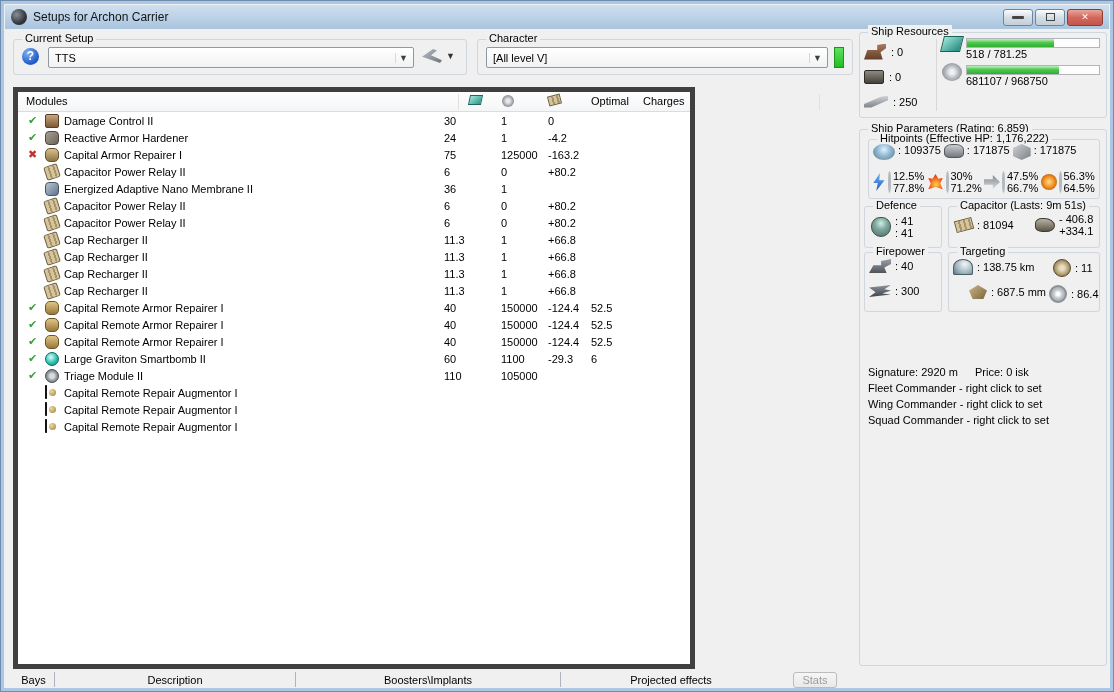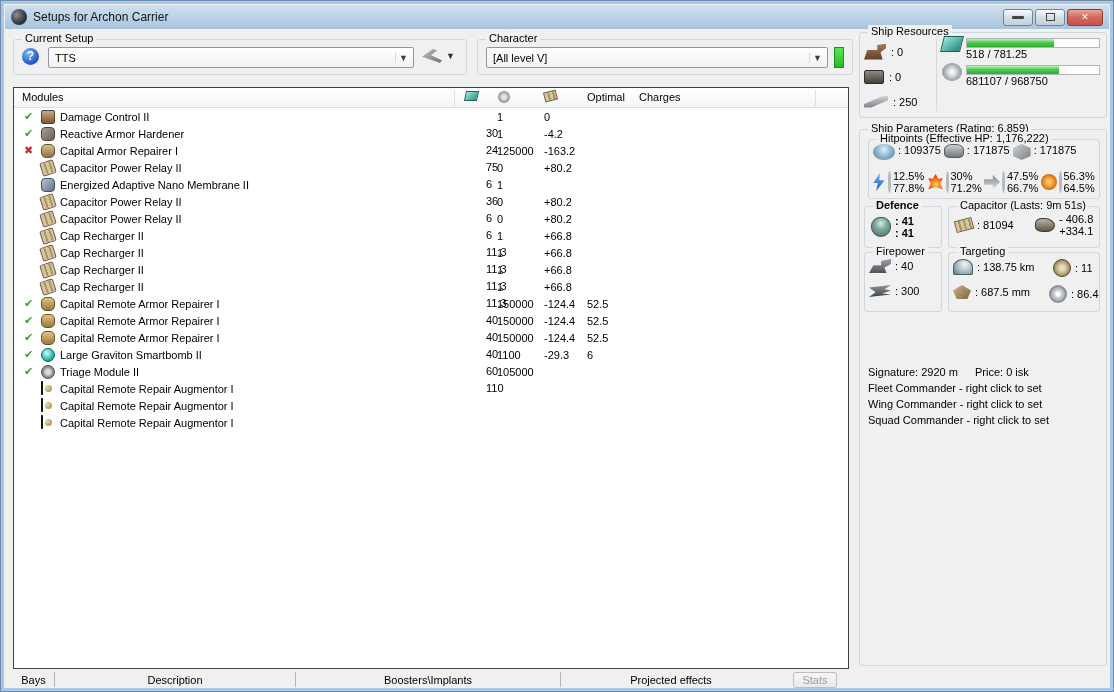--- a/index.html
+++ b/index.html
@@ -36,36 +36,36 @@
   .help-icon { position:absolute; width:17px; height:17px; border-radius:50%;
     background:radial-gradient(circle at 35% 30%, #7db6f2, #1e56c8 70%); color:#fff; font-weight:bold;
     font-size:12px; text-align:center; line-height:17px; }
   .tool-btn { position:absolute; display:flex; align-items:center; gap:4px; cursor:default; }
   .wrench { width:20px; height:14px; background:linear-gradient(135deg,#b9bdc2,#6f757c);
     clip-path:polygon(0 55%, 55% 0, 75% 10%, 45% 45%, 100% 80%, 90% 100%, 30% 70%); }
   .dd-arrow { font-size:9px; color:#333; }
   .green-bar { position:absolute; width:10px; height:21px; background:linear-gradient(#5fe25f,#23bd23); border:1px solid #1c941c; }
 
   
-  .modules-panel { position:absolute; left:12px; top:86px; width:836px; height:582px;
-    background:#fff; border:1px solid #404040; }
+  .modules-panel { position:absolute; left:12px; top:86px; width:682px; height:582px;
+    background:#fff; border:5px solid #404040; }
   .mod-header { position:relative; height:20px; background:linear-gradient(#ffffff,#f4f5f6);
     border-bottom:1px solid #dcdcdc; }
   .mh-label { position:absolute; left:8px; top:3px; }
   .mh-sep { position:absolute; top:2px; width:1px; height:16px; background:#e0e0e0; }
   .mh-ico { position:absolute; top:3px; }
   .mh-text { position:absolute; top:3px; }
   .mod-rows { position:absolute; left:0; top:21px; right:0; bottom:0; overflow:hidden; }
   .mrow { position:relative; height:17px; }
   .mrow .st { position:absolute; left:10px; top:1px; width:14px; font-size:11px; }
   .st.ok { color:#3ba23b; } .st.fail { color:#c23232; font-weight:bold; }
   .mico { position:absolute; left:27px; top:1px; width:14px; height:14px; border-radius:2px; }
   .mname { position:absolute; left:46px; top:2px; white-space:nowrap; }
   .cv { position:absolute; top:2px; white-space:nowrap; }
-  .cv.cpu { left:472px;margin-top:16px; } .cv.pg { left:483px; } .cv.cap { left:530px; }
+  .cv.cpu { left:426px; } .cv.pg { left:483px; } .cv.cap { left:530px; }
   .cv.opt { left:573px; } .cv.chg { left:625px; }
 
   
   .i-dmgctl   { background:linear-gradient(#c8a87e,#7e5a38); border:1px solid #5a3f25; }
   .i-hardener { background:linear-gradient(135deg,#a8a096,#6b6258); border:1px solid #4e463d; border-radius:4px; }
   .i-caprep   { background:linear-gradient(#d9c08a,#8d7444); border:1px solid #63512f; border-radius:5px; }
   .i-caprelay, .i-recharger { background:repeating-linear-gradient(90deg,#d6c49b 0 3px,#a8946a 3px 5px); border:1px solid #6e5d3c; transform:rotate(-18deg); border-radius:2px; }
   .i-membrane { background:linear-gradient(135deg,#b9c6d2,#5f7488); border:1px solid #41556a; border-radius:4px; }
   .i-remoterep{ background:linear-gradient(#e0c584,#99783c); border:1px solid #6d5428; border-radius:5px; }
   .i-smartbomb{ background:radial-gradient(circle at 40% 35%, #d8fffb, #2fbfae 55%, #0d7f74); border:1px solid #0a6c62; border-radius:50%; }
@@ -114,21 +114,21 @@
   .ico-armorhp { width:20px; height:14px; border-radius:40% 40% 30% 30%; background:linear-gradient(#c9cdd1,#74797e); border:1px solid #55595d; }
   .ico-hullhp { width:18px; height:16px; background:linear-gradient(135deg,#cdd1d5,#7b8085); clip-path:polygon(50% 0,100% 25%,100% 75%,50% 100%,0 75%,0 25%); }
   .resist { display:flex; align-items:center; flex:1; gap:2px; }
   .rdiv { width:3px; height:22px; border-radius:50%/40%; background:#b4bac0; }
   .rvals { line-height:12px; }
   .ico-em { width:15px; height:18px; background:linear-gradient(#6db2f5,#1d5dc0); clip-path:polygon(60% 0,15% 55%,45% 55%,35% 100%,90% 40%,55% 40%); }
   .ico-therm { width:16px; height:16px; background:radial-gradient(circle at 50% 65%, #ffd23e, #f0511e 55%, #b02a10); clip-path:polygon(50% 0,68% 30%,95% 25%,80% 60%,95% 95%,50% 82%,5% 95%,20% 60%,5% 25%,32% 30%); }
   .ico-kin { width:16px; height:14px; background:linear-gradient(#d6dadd,#848a90); clip-path:polygon(0 50%,45% 0,45% 30%,100% 30%,100% 70%,45% 70%,45% 100%); transform:rotate(180deg); }
   .ico-exp { width:16px; height:16px; border-radius:50%; background:radial-gradient(circle at 50% 50%, #ffdf8a, #f08b1e 50%, #8a3c08); }
 
-  .def-gb { left:4px; top:76px; width:78px; height:42px;font-weight:bold; }
+  .def-gb { left:4px; top:76px; width:78px; height:42px; }
   .capac-gb { left:88px; top:76px; width:152px; height:42px; }
   .fire-gb { left:4px; top:122px; width:78px; height:60px; }
   .targ-gb { left:88px; top:122px; width:152px; height:60px; }
   .mob-gb { left:4px; top:186px; width:236px; height:42px; }
   .pair { display:flex; align-items:center; gap:4px; }
   .stack2 { line-height:12px; }
   .ico-defshield { width:20px; height:20px; border-radius:45% 45% 50% 50%; background:radial-gradient(circle at 50% 30%, #cfeee8, #7fa89f 40%, #4e6a63); border:1px solid #3c554f; }
   .ico-capsm { width:18px; height:12px; background:repeating-linear-gradient(90deg,#d6c49b 0 3px,#a8946a 3px 5px); border:1px solid #6e5d3c; transform:rotate(-15deg); }
   .ico-peak { width:20px; height:14px; background:linear-gradient(#b8b2a4,#5d5748); border-radius:40% 60% 50% 40%; border:1px solid #3f3a2e; }
   .ico-fireturret { width:22px; height:14px; background:linear-gradient(#9aa0a6,#4e545a); clip-path:polygon(0 100%,20% 45%,55% 45%,55% 15%,100% 0,100% 35%,70% 60%,80% 100%); }
@@ -507,21 +507,21 @@
     <div class="gb targ-gb">
       <span class="gbl">Targeting</span>
       <div class="pair" style="position:absolute; left:4px; top:6px;">
         <span class="ico-radar"></span>
         <span>: 138.75 km</span>
       </div>
       <div class="pair" style="position:absolute; left:104px; top:6px;">
         <span class="ico-targets"></span>
         <span>: 11</span>
       </div>
-      <div class="pair" style="position:absolute; left:4px; top:32px;">
+      <div class="pair" style="position:absolute; left:20px; top:32px;">
         <span class="ico-scanres"></span>
         <span>: 687.5 mm</span>
       </div>
       <div class="pair" style="position:absolute; left:100px; top:32px;">
         <span class="ico-sensor"></span>
         <span>: 86.4</span>
       </div>
     </div>
 
 

